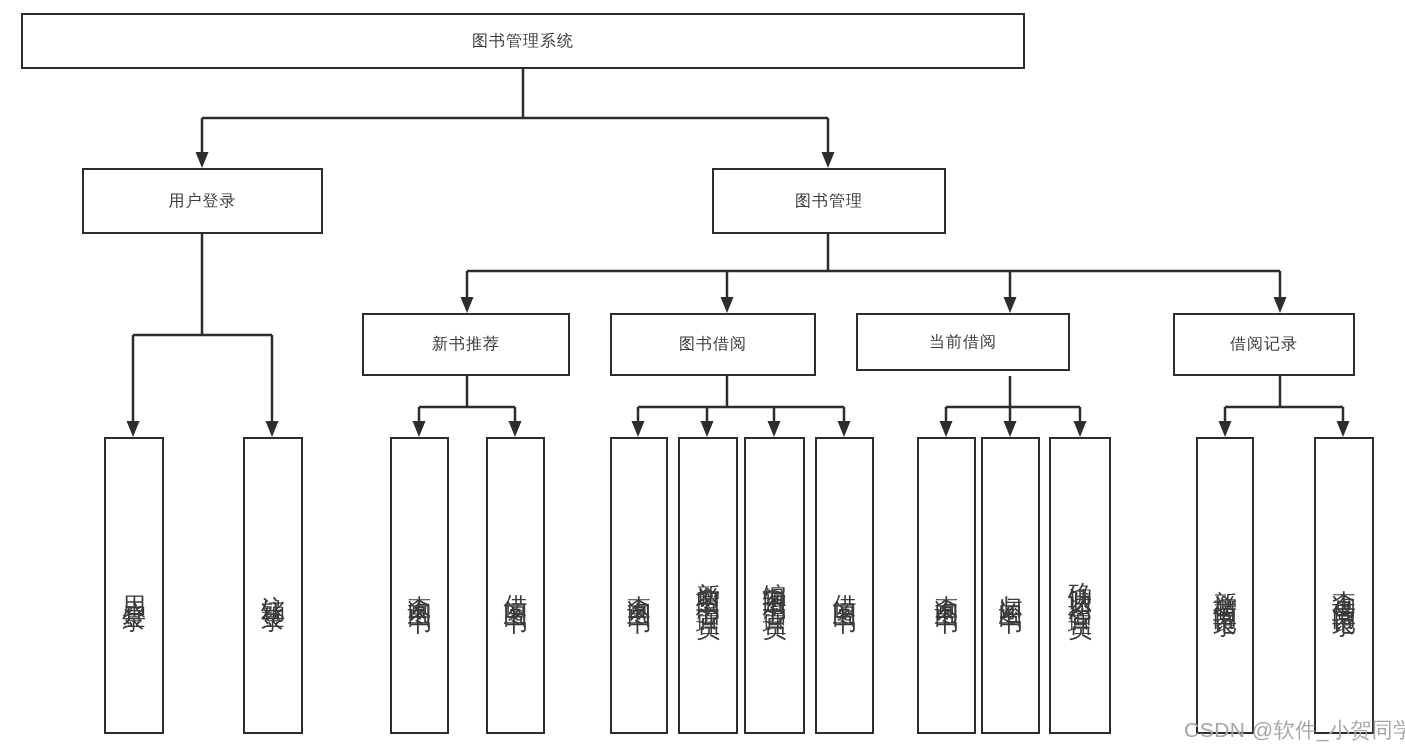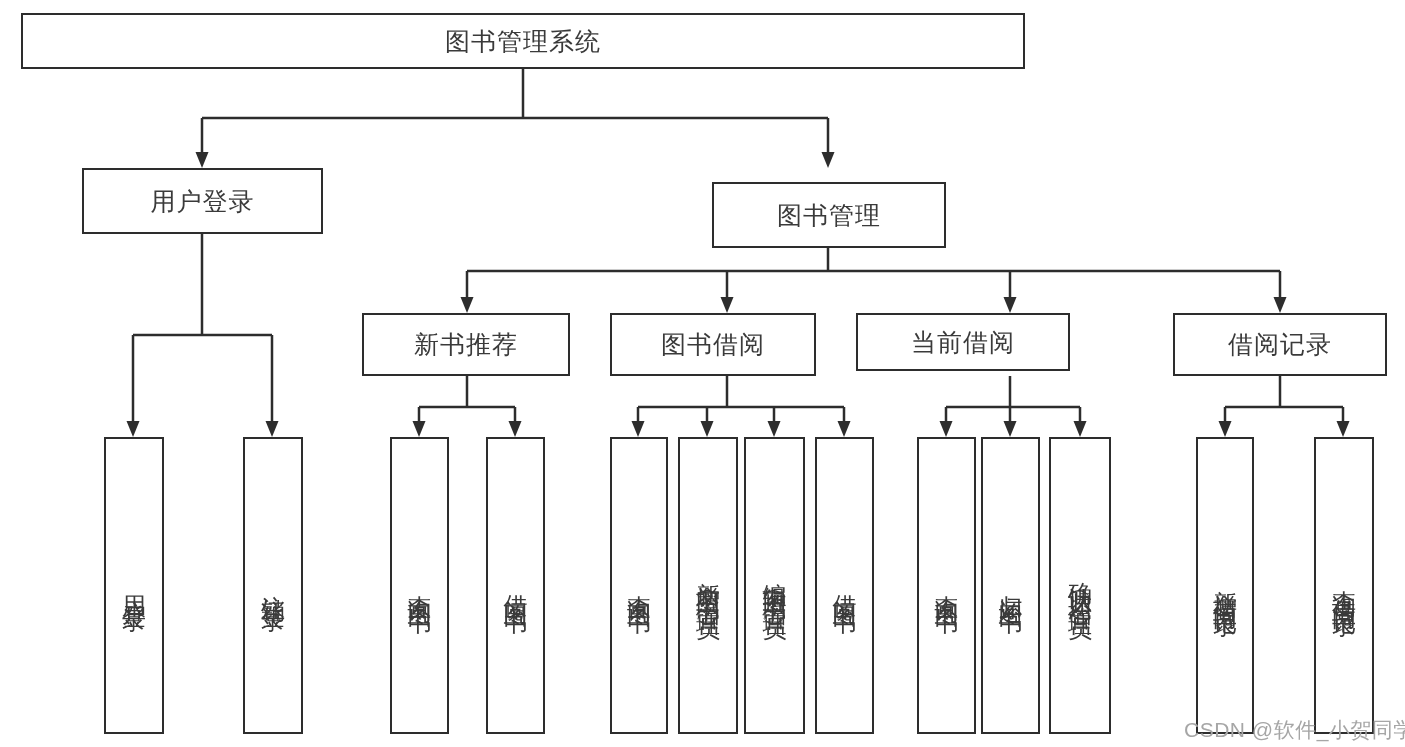--- a/index.html
+++ b/index.html
@@ -8,21 +8,21 @@
     background:#ffffff;
     font-family:"Liberation Sans","DejaVu Sans",sans-serif;
   }
   #connector-layer{position:absolute;left:0;top:0;z-index:0;}
   .node{
     position:absolute;box-sizing:border-box;
     border:2.5px solid #2d2d2d;background:#ffffff;
     display:flex;align-items:center;justify-content:center;
     color:#3a3a3a;z-index:1;
   }
-  .node.h span{font-size:25px;letter-spacing:1px;white-space:nowrap;}
+  .node.h span{font-size:16px;letter-spacing:1px;white-space:nowrap;}
   .node.v span{
     writing-mode:vertical-rl;text-orientation:mixed;
     font-size:24px;letter-spacing:5px;line-height:1;
   }
   .watermark{
     position:absolute;left:1184px;top:716px;z-index:2;
     font-size:21px;color:#a6a6a6;white-space:nowrap;letter-spacing:0.5px;
   }
 </style>
 </head>
@@ -65,34 +65,34 @@
   </g>
 </svg>
 
 <div class="node h" style="left:21px;top:13px;width:1004px;height:56px;">
   <span>图书管理系统</span>
 </div>
 
 <div class="node h" style="left:82px;top:168px;width:241px;height:66px;">
   <span>用户登录</span>
 </div>
-<div class="node h" style="left:712px;top:168px;width:234px;height:66px;margin-top:14px;">
+<div class="node h" style="left:712px;top:168px;width:234px;height:66px;">
   <span>图书管理</span>
 </div>
 
 <div class="node h" style="left:362px;top:313px;width:208px;height:63px;font-family:Liberation Serif, serif;">
   <span>新书推荐</span>
 </div>
 <div class="node h" style="left:610px;top:313px;width:206px;height:63px;">
   <span>图书借阅</span>
 </div>
 <div class="node h" style="left:856px;top:313px;width:214px;height:58px;">
   <span>当前借阅</span>
 </div>
-<div class="node h" style="left:1173px;top:313px;width:214px;height:63px;">
+<div class="node h" style="left:1173px;top:313px;width:182px;height:63px;">
   <span>借阅记录</span>
 </div>
 
 <div class="node v" style="left:104px;top:437px;width:60px;height:297px;">
   <span>用户登录</span>
 </div>
 <div class="node v" style="left:243px;top:437px;width:60px;height:297px;">
   <span>注销登录</span>
 </div>
 <div class="node v" style="left:390px;top:437px;width:59px;height:297px;">

